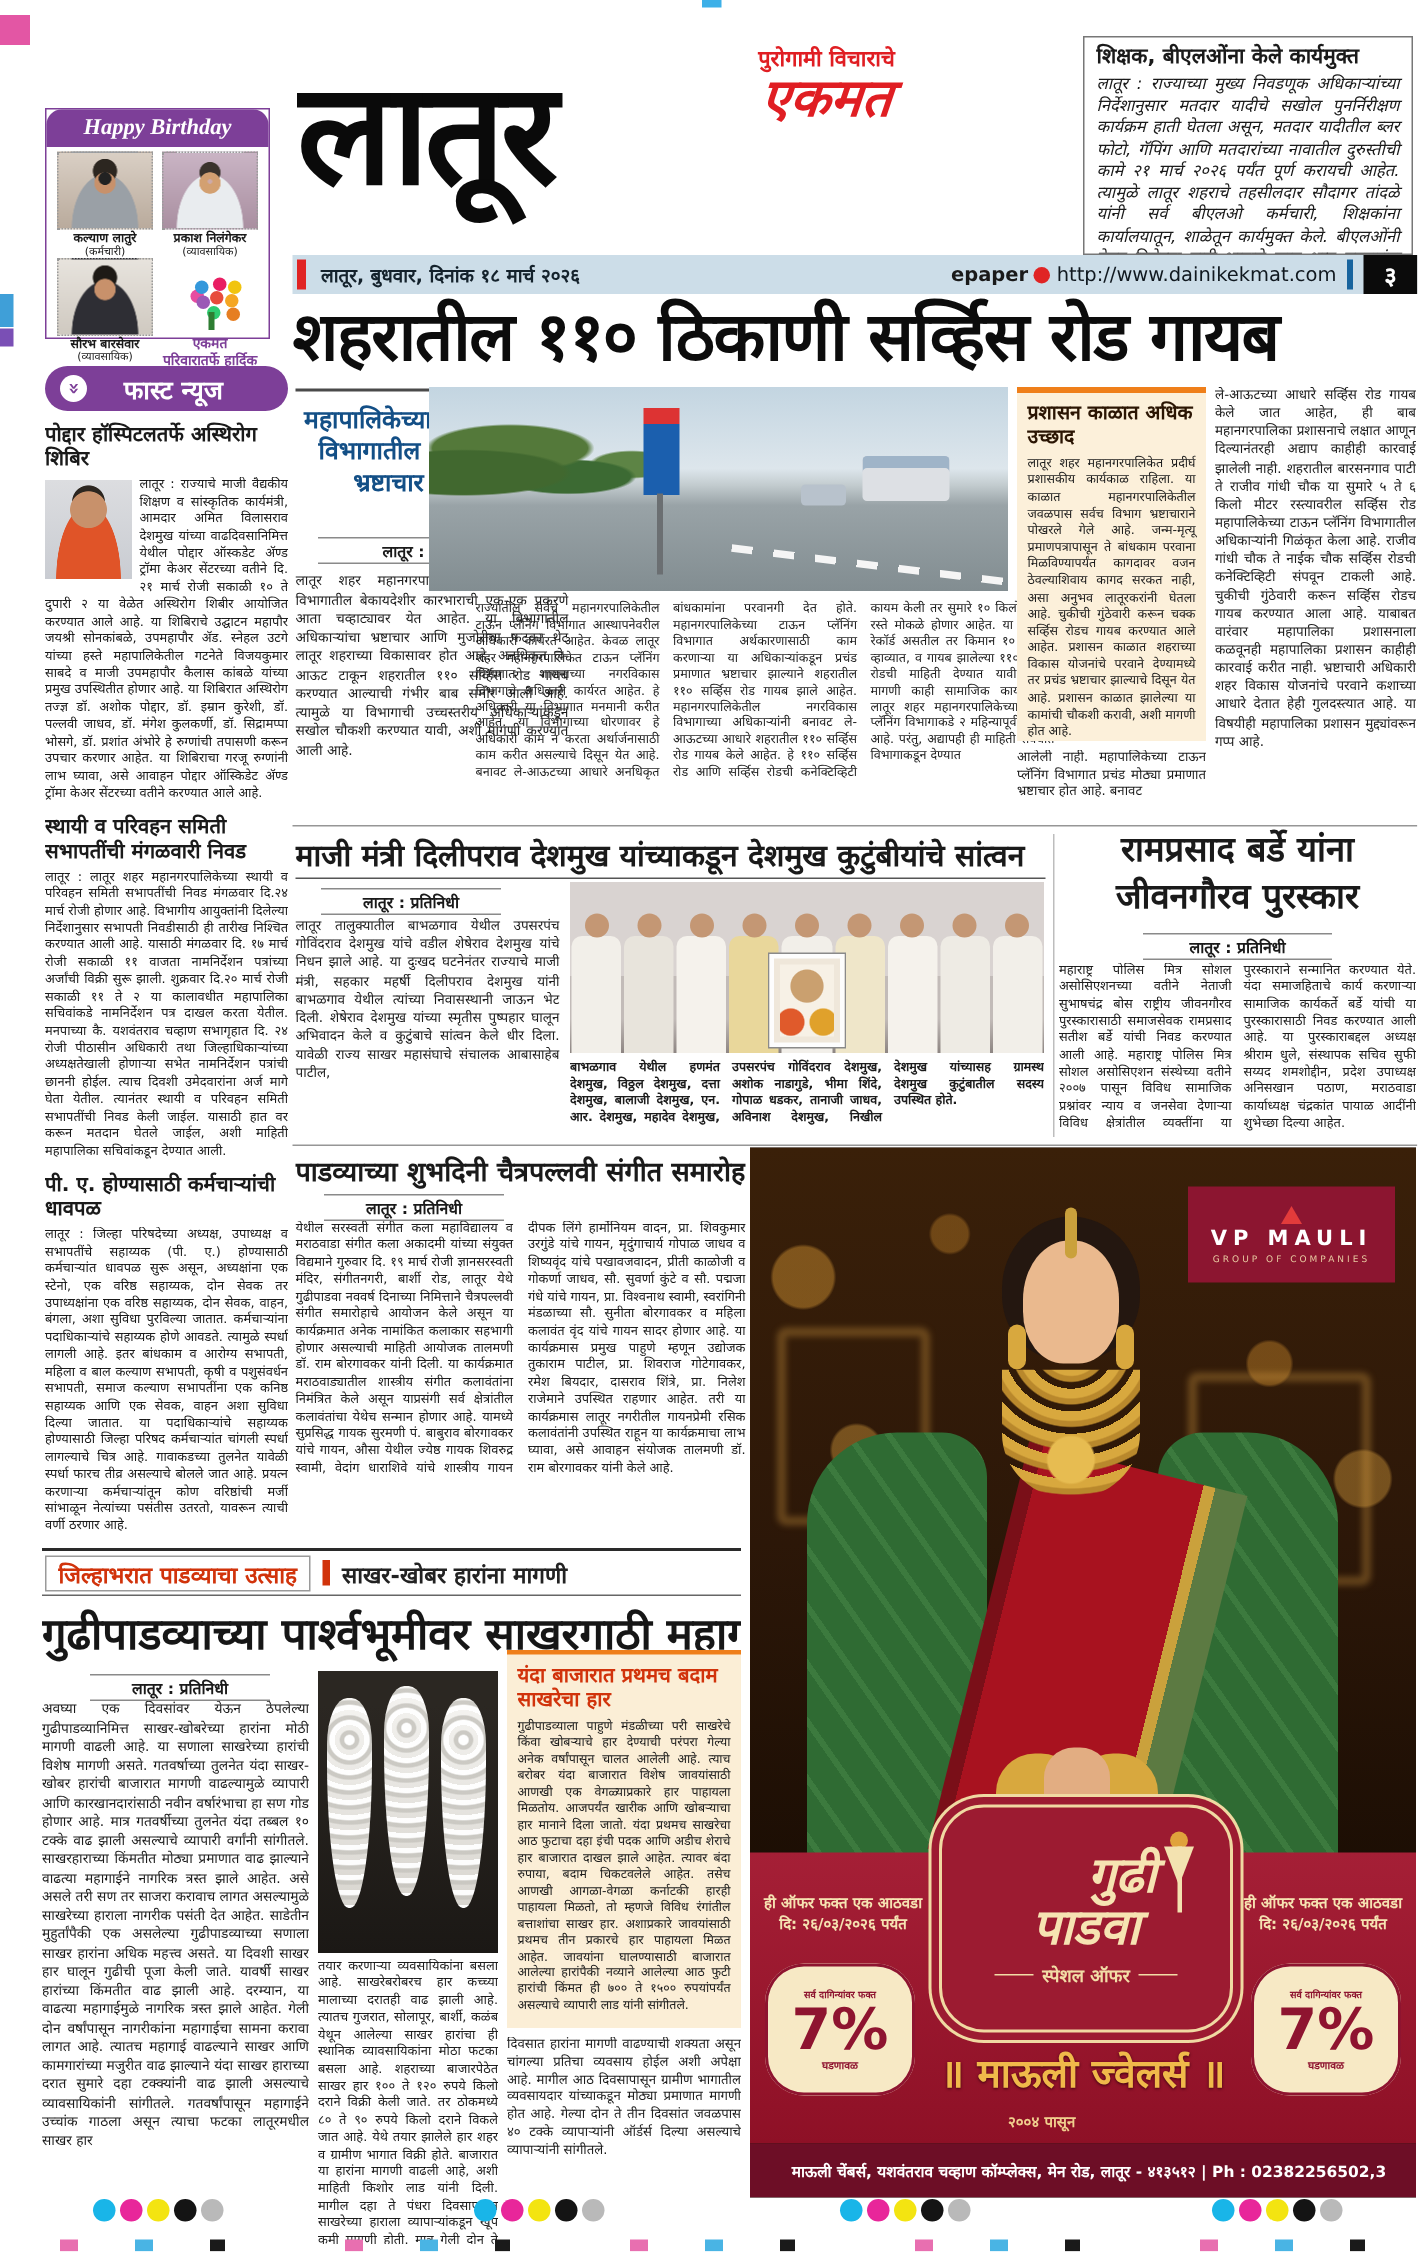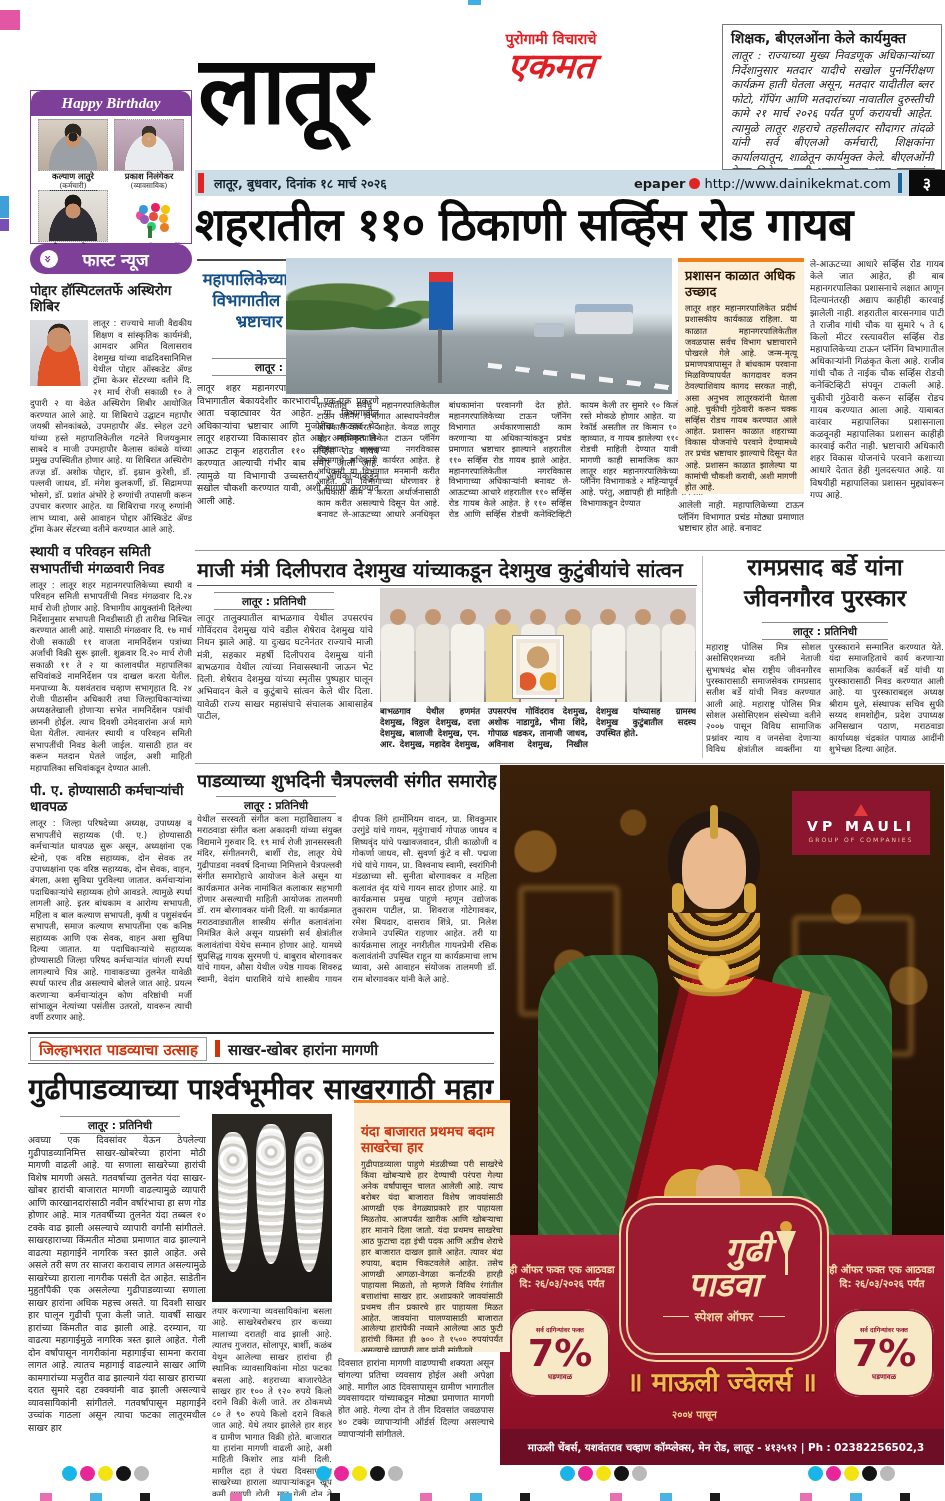--- a/index.html
+++ b/index.html
@@ -5,21 +5,21 @@
   html,body{margin:0;padding:0;background:#ffffff;}
   .page{position:relative;width:945px;height:1501px;background:#fff;overflow:hidden;
         font-family:"DejaVu Sans","Liberation Sans",sans-serif;color:#1a1a1a;}
   .b{position:absolute;box-sizing:border-box;}
   .txt{text-align:justify;overflow:hidden;color:#1c1c1c;}
   .byl{position:absolute;box-sizing:border-box;font-weight:800;font-size:10.5px;text-align:center;
        border-top:1px solid #8a8a8a;border-bottom:1px solid #8a8a8a;padding:1px 0;background:#fff;}
   
   .reg{position:absolute;}
   
-  .bday{left:30px;top:90px;width:162px;height:154px;border:1px solid #7d3f98;background:#fff;}
+  .bday{left:30px;top:72px;width:150px;height:154px;border:1px solid #7d3f98;background:#fff;}
   .bday-head{height:25px;background:#7d3f98;border-radius:10px 10px 0 0;color:#fff;text-align:center;
              font-family:"Liberation Serif","DejaVu Serif",serif;font-weight:700;font-style:italic;
              font-size:15px;line-height:25px;}
   .bd-grid{display:grid;grid-template-columns:1fr 1fr;column-gap:6px;padding:3px 7px 0 7px;}
   .bd-photo{height:50px;border:1px dotted #9a9a9a;}
   .bd-name{font-size:8.3px;font-weight:800;text-align:center;line-height:1.15;margin-top:1px;}
   .bd-role{font-size:7.3px;text-align:center;line-height:1.1;}
   .bq-cell{position:relative;height:50px;}
   .bq{position:absolute;left:50%;top:45%;width:9px;height:9px;border-radius:50%;background:#e74c3c;
       box-shadow:10px 2px 0 #f5a623,-9px 3px 0 #9b59b6,2px -9px 0 #e91e63,12px -7px 0 #f1c40f,
@@ -130,22 +130,22 @@
   .bhead{left:28px;top:1068px;width:466px;height:46px;font-size:29px;font-weight:900;color:#161616;
          white-space:nowrap;overflow:hidden;}
   .bcol1{left:28px;top:1134px;width:178px;height:360px;font-size:9.2px;line-height:1.36;}
   .bphoto{left:212px;top:1114px;width:120px;height:188px;overflow:hidden;
     background:linear-gradient(180deg,#2b2722 0 12%,#1b1815 100%);}
   .strand{position:absolute;top:18px;width:30px;height:140px;border-radius:45% 45% 48% 48%/22% 22% 70% 70%;
     background:
       repeating-radial-gradient(circle at 50% 20%, rgba(255,255,255,.95) 0 3px, rgba(200,198,192,.9) 4px 6px, rgba(0,0,0,0) 7px 10px),
       linear-gradient(180deg,#f5f4f1,#d8d5cf);}
   .bcol2{left:212px;top:1306px;width:120px;height:190px;font-size:8.6px;line-height:1.33;}
-  .bbox{left:354px;top:1100px;width:156px;height:252px;background:#fbeed6;border-top:3px solid #ef7f1a;
-        padding:20px 7px;overflow:hidden;}
+  .bbox{left:338px;top:1100px;width:156px;height:252px;background:#fbeed6;border-top:3px solid #ef7f1a;
+        padding:6px 7px;overflow:hidden;}
   .bbox-t{color:#d1330b;font-weight:900;font-size:13.5px;line-height:1.2;margin-bottom:4px;}
   .bbox-b{font-size:8.3px;line-height:1.32;text-align:justify;}
   .bcol3{left:338px;top:1358px;width:156px;height:136px;font-size:8.8px;line-height:1.34;}
   
   .ad{left:500px;top:765px;width:444px;height:700px;background:#1d0f06;overflow:hidden;}
   .ad-photo{position:absolute;left:0;top:0;width:444px;height:480px;
     background:
       radial-gradient(circle at 88% 12%, rgba(216,152,52,.55) 0 26px, rgba(0,0,0,0) 28px),
       radial-gradient(circle at 8% 18%, rgba(216,152,52,.45) 0 20px, rgba(0,0,0,0) 22px),
       radial-gradient(circle at 16% 42%, rgba(226,166,64,.4) 0 16px, rgba(0,0,0,0) 18px),

